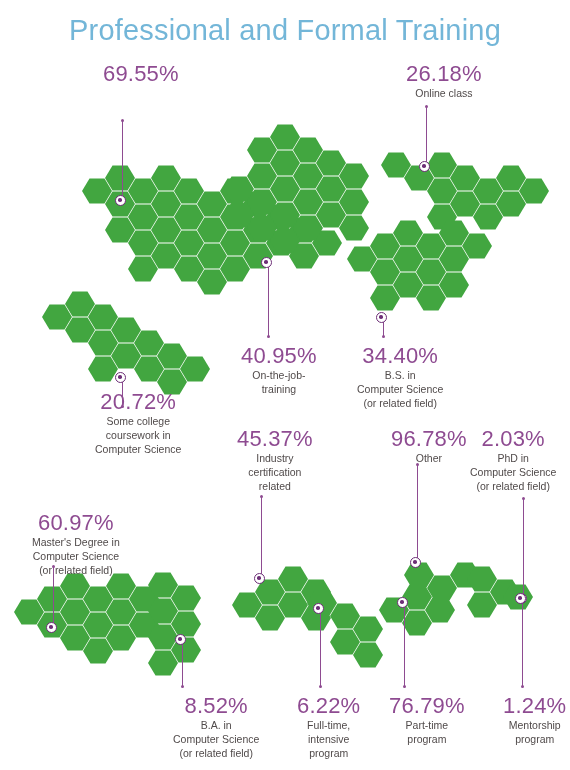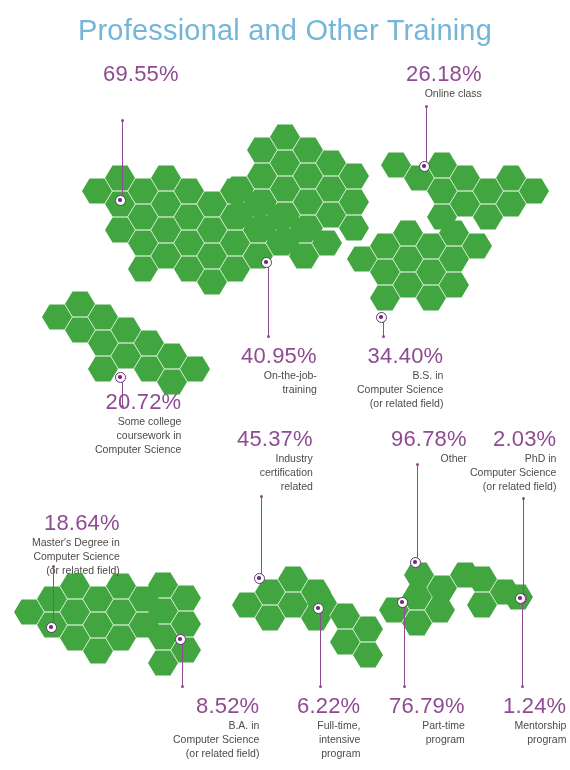--- a/index.html
+++ b/index.html
@@ -44,21 +44,21 @@
     white-space:nowrap;
     letter-spacing:.2px;
   }
   .desc{
     font-size:10.5px;
     color:#504a4a;
     line-height:1.32;
     margin-top:2px;
     white-space:pre-line;
   }
-  .callout.right .pct,.callout.right .desc{text-align:right;}
+  .callout.right .pct,.callout.right .desc{text-align:center;}
 
   
   .leader{position:absolute;width:1px;background:#8e4b91;}
   .leaderdot{
     position:absolute;width:3px;height:3px;border-radius:50%;
     background:#8e4b91;
   }
   .marker{
     position:absolute;width:11px;height:11px;border-radius:50%;
     background:#ffffff;border:1.5px solid #6d2f77;
@@ -68,21 +68,21 @@
   .marker i{
     display:block;width:3.5px;height:3.5px;border-radius:50%;
     background:#6d2f77;
   }
 </style>
 </head>
 <body>
 
 <div id="stage">
 
-  <div class="title">Professional and Other Training</div>
+  <div class="title">Professional and Formal Training</div>
 
   <div id="hexlayer">
       <div class="hex" style="left: 82px; top: 178px;"></div>
       <div class="hex" style="left: 105px; top: 165px;"></div>
       <div class="hex" style="left: 105px; top: 191px;"></div>
       <div class="hex" style="left: 128px; top: 178px;"></div>
       <div class="hex" style="left: 128px; top: 204px;"></div>
       <div class="hex" style="left: 151px; top: 191px;"></div>
       <div class="hex" style="left: 151px; top: 217px;"></div>
       <div class="hex" style="left: 128px; top: 230px;"></div>
@@ -290,21 +290,21 @@
         <div class="desc">PhD in
 Computer Science
 (or related field)</div>
       </div>
       <div class="leader" style="left: 523px; top: 498px; height: 100px;"></div>
       <div class="leaderdot" style="left: 522px; top: 497px;"></div>
       <div class="marker" style="left: 515.5px; top: 592.5px;">
         <i></i>
       </div>
       <div class="callout right" style="left: 32px; top: 511px;">
-        <div class="pct">18.64%</div>
+        <div class="pct">60.97%</div>
         <div class="desc">Master's Degree in
 Computer Science
 (or related field)</div>
       </div>
       <div class="leader" style="left: 53px; top: 566px; height: 61px;"></div>
       <div class="leaderdot" style="left: 52px; top: 565px;"></div>
       <div class="marker" style="left: 45.5px; top: 621.5px;">
         <i></i>
       </div>
       <div class="callout right" style="left: 173px; top: 694px;">

